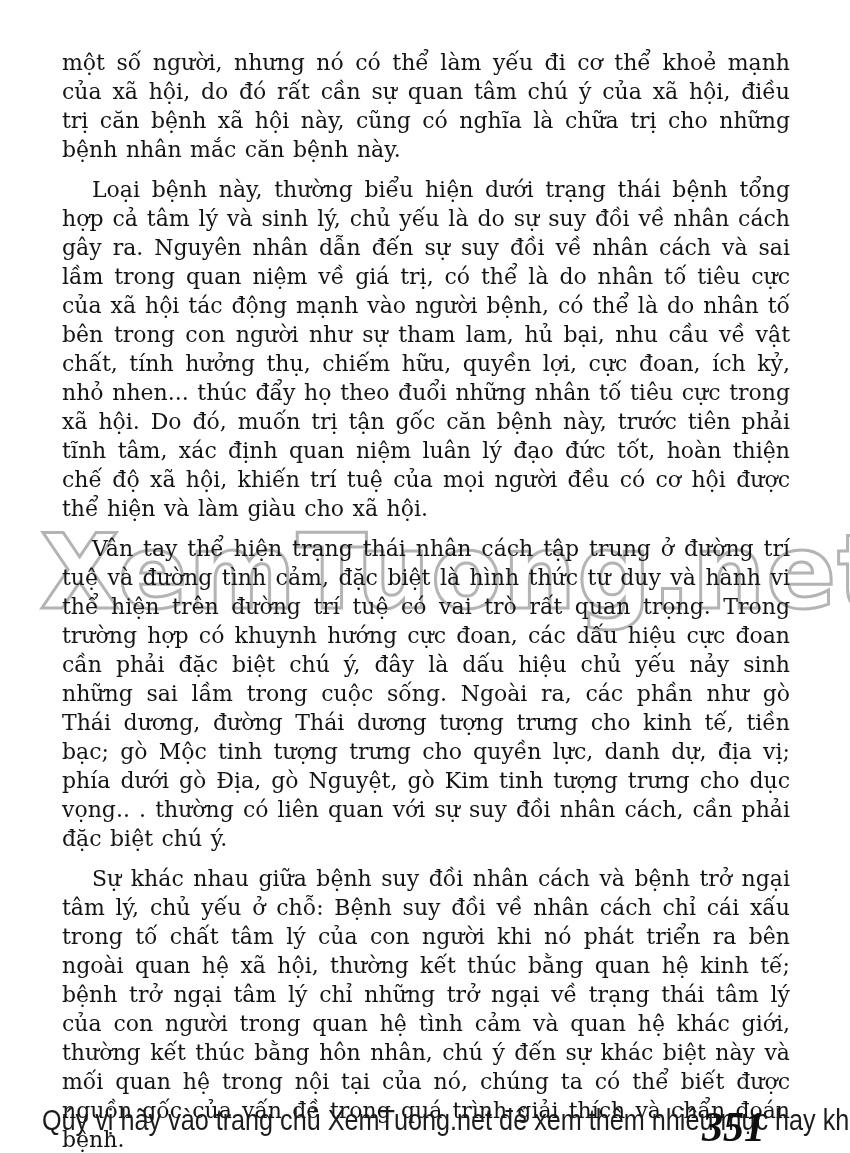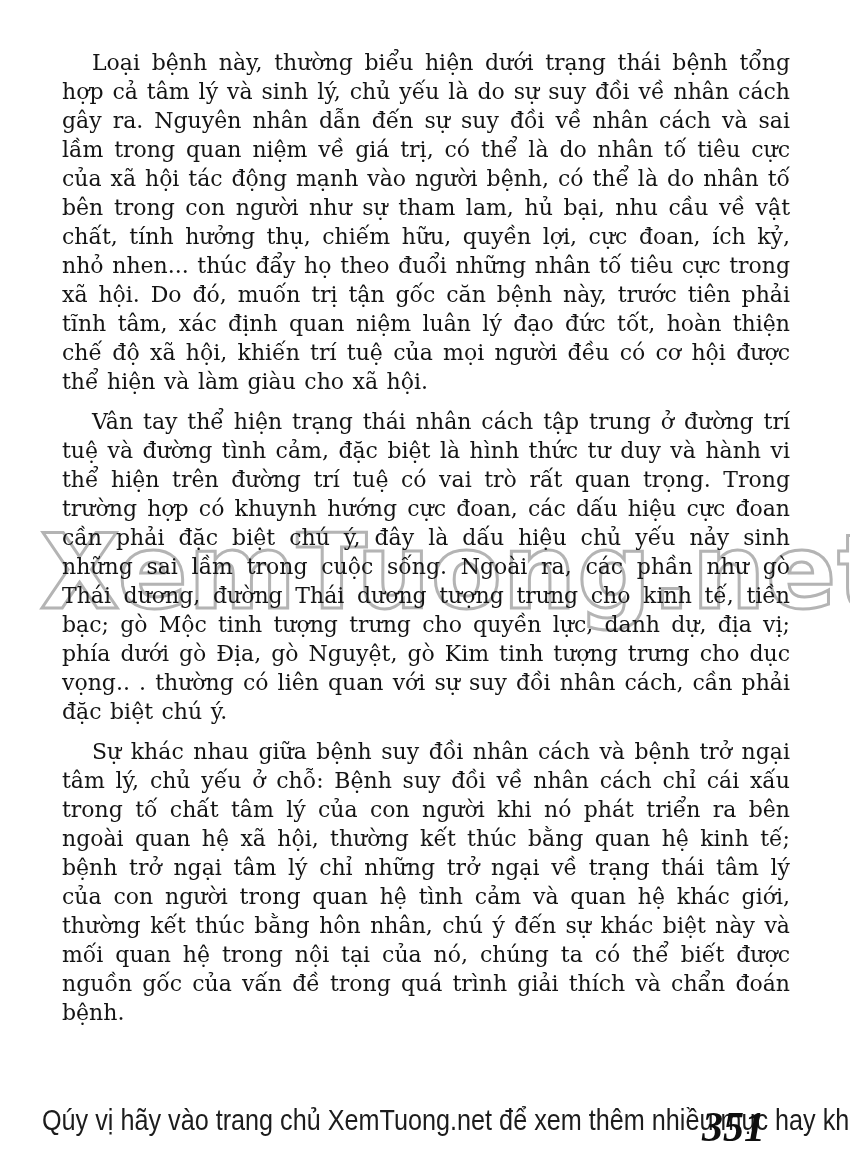--- a/index.html
+++ b/index.html
@@ -84,20 +84,21 @@
   }
 </style>
 </head>
 <body>
 
 <div class="page">
 
   <div class="watermark">XemTuong.net</div>
 
   <main class="text-block">
+    <p class="para no-indent">một số người, nhưng nó có thể làm yếu đi cơ thể khoẻ mạnh của xã hội, do đó rất cần sự quan tâm chú ý của xã hội, điều trị căn bệnh xã hội này, cũng có nghĩa là chữa trị cho những bệnh nhân mắc căn bệnh này.</p>
     <p class="para">Loại bệnh này, thường biểu hiện dưới trạng thái bệnh tổng hợp cả tâm lý và sinh lý, chủ yếu là do sự suy đồi về nhân cách gây ra. Nguyên nhân dẫn đến sự suy đồi về nhân cách và sai lầm trong quan niệm về giá trị, có thể là do nhân tố tiêu cực của xã hội tác động mạnh vào người bệnh, có thể là do nhân tố bên trong con người như sự tham lam, hủ bại, nhu cầu về vật chất, tính hưởng thụ, chiếm hữu, quyền lợi, cực đoan, ích kỷ, nhỏ nhen... thúc đẩy họ theo đuổi những nhân tố tiêu cực trong xã hội. Do đó, muốn trị tận gốc căn bệnh này, trước tiên phải tĩnh tâm, xác định quan niệm luân lý đạo đức tốt, hoàn thiện chế độ xã hội, khiến trí tuệ của mọi người đều có cơ hội được thể hiện và làm giàu cho xã hội.</p>
     <p class="para">Vân tay thể hiện trạng thái nhân cách tập trung ở đường trí tuệ và đường tình cảm, đặc biệt là hình thức tư duy và hành vi thể hiện trên đường trí tuệ có vai trò rất quan trọng. Trong trường hợp có khuynh hướng cực đoan, các dấu hiệu cực đoan cần phải đặc biệt chú ý, đây là dấu hiệu chủ yếu nảy sinh những sai lầm trong cuộc sống. Ngoài ra, các phần như gò Thái dương, đường Thái dương tượng trưng cho kinh tế, tiền bạc; gò Mộc tinh tượng trưng cho quyền lực, danh dự, địa vị; phía dưới gò Địa, gò Nguyệt, gò Kim tinh tượng trưng cho dục vọng.. . thường có liên quan với sự suy đồi nhân cách, cần phải đặc biệt chú ý.</p>
     <p class="para">Sự khác nhau giữa bệnh suy đồi nhân cách và bệnh trở ngại tâm lý, chủ yếu ở chỗ: Bệnh suy đồi về nhân cách chỉ cái xấu trong tố chất tâm lý của con người khi nó phát triển ra bên ngoài quan hệ xã hội, thường kết thúc bằng quan hệ kinh tế; bệnh trở ngại tâm lý chỉ những trở ngại về trạng thái tâm lý của con người trong quan hệ tình cảm và quan hệ khác giới, thường kết thúc bằng hôn nhân, chú ý đến sự khác biệt này và mối quan hệ trong nội tại của nó, chúng ta có thể biết được nguồn gốc của vấn đề trong quá trình giải thích và chẩn đoán bệnh.</p>
   </main>
 
   <footer class="footer">
     <span class="footer-text">Qúy vị hãy vào trang chủ XemTuong.net để xem thêm nhiều mục hay khác</span>
     <span class="page-number">351</span>
   </footer>
 

